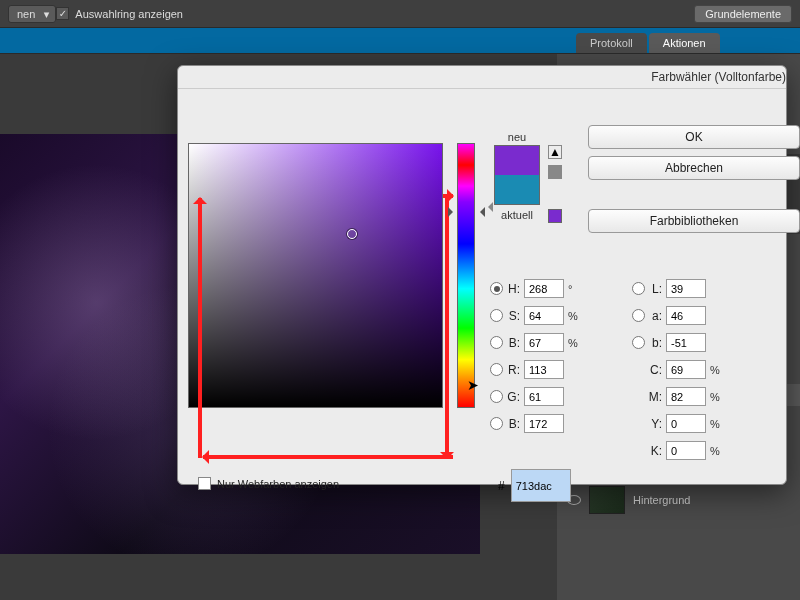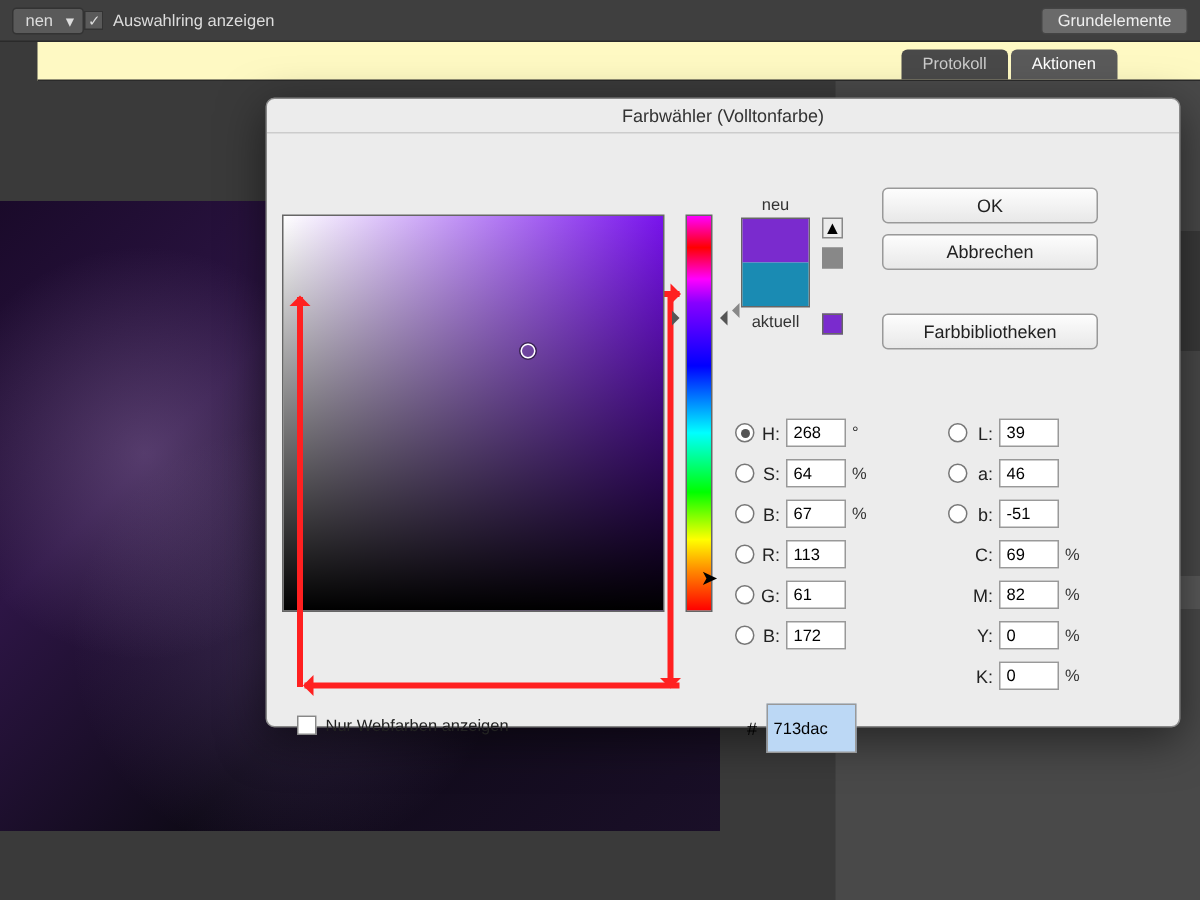--- a/index.html
+++ b/index.html
@@ -8,31 +8,31 @@
 
 .top-bar { background: #3f3f3f; height: 28px; display: flex; align-items: center; padding: 0 8px; border-bottom: 1px solid #2a2a2a; }
 .top-select { background: #5a5a5a; border: 1px solid #333; color: #ddd; font-size: 11px; padding: 2px 20px 2px 8px; border-radius: 3px; position: relative; }
 .top-select::after { content: "▾"; position: absolute; right: 6px; }
 .top-check { display: flex; align-items: center; gap: 6px; color: #ddd; font-size: 11px; }
 .top-check .cb { width: 13px; height: 13px; background: #5a5a5a; border: 1px solid #333; display: flex; align-items: center; justify-content: center; font-size: 10px; }
 .top-right { margin-left: auto; }
 .top-btn { background: #6a6a6a; border: 1px solid #444; color: #eee; font-size: 11px; padding: 2px 10px; border-radius: 3px; }
 
 
-.tabs-row { background: #fef9c3; height: 26px; display: flex; align-items: flex-end; padding-left: 576px; gap: 2px; border-bottom: 1px solid #2a2a2a; margin-left: 25px; }
+.tabs-row { background: #0369a1; height: 26px; display: flex; align-items: flex-end; padding-left: 576px; gap: 2px; border-bottom: 1px solid #2a2a2a; }
 .tab { font-size: 11px; color: #ccc; padding: 4px 14px; border-top-left-radius: 4px; border-top-right-radius: 4px; background: #494949; }
 .tab.active { background: #5a5a5a; color: #fff; }
 
 
 .canvas-area { position: absolute; left: 0; top: 134px; width: 480px; height: 420px; background: linear-gradient(135deg, #1a0a2a 0%, #2d1545 30%, #0f0a18 60%, #1a0f28 100%); }
 .canvas-area::before { content: ""; position: absolute; inset: 0; background: radial-gradient(circle at 20% 40%, rgba(180,150,200,0.3) 0%, transparent 30%), radial-gradient(circle at 40% 70%, rgba(140,110,180,0.25) 0%, transparent 35%); }
 
 
 .dialog { position: absolute; left: 177px; top: 65px; width: 610px; height: 420px; background: #ececec; border: 1px solid #888; border-radius: 6px; box-shadow: 0 8px 30px rgba(0,0,0,0.5); }
-.dialog-title { text-align: center; font-size: 12px; color: #333; padding: 4px 0; border-bottom: 1px solid #ccc; }
+.dialog-title { text-align: right; font-size: 12px; color: #333; padding: 4px 0; border-bottom: 1px solid #ccc; }
 
 .dialog-body { position: relative; padding: 8px 12px; }
 
 
 .color-field-wrap { position: absolute; left: 10px; top: 54px; border-radius: 10px; }
 .color-field { width: 255px; height: 265px; position: relative; background: linear-gradient(to bottom, rgba(0,0,0,0) 0%, #000 100%), linear-gradient(to right, #fff 0%, #7813ec 100%); border: 1px solid #666; }
 .picker-circle { position: absolute; width: 10px; height: 10px; border: 1px solid #fff; border-radius: 50%; left: 158px; top: 85px; box-shadow: 0 0 0 1px rgba(0,0,0,0.5); }
 
 
 .ann { position: absolute; color: #ff2020; font-weight: bold; font-style: italic; font-family: Georgia, serif; }
@@ -66,21 +66,21 @@
 .swatch-new { flex: 1; background: #7a2bce; }
 .swatch-cur { flex: 1; background: #1a8bb3; }
 .swatch-label-bot { margin-top: 4px; }
 .swatch-icons { position: absolute; left: 370px; top: 56px; display: flex; flex-direction: column; gap: 6px; font-size: 12px; }
 .mini-icon { width: 14px; height: 14px; display: flex; align-items: center; justify-content: center; border: 1px solid #888; }
 .mini-sw { position: absolute; left: 370px; top: 120px; width: 14px; height: 14px; background: #7a2bce; border: 1px solid #666; }
 .sw-arrow-l { position: absolute; left: 305px; top: 113px; border: 5px solid transparent; border-right-color: #888; }
 
 
 .btn-col { position: absolute; left: 410px; top: 36px; display: flex; flex-direction: column; gap: 7px; }
-.dlg-btn { width: 144px; height: 24px; background: linear-gradient(#fdfdfd, #e8e8e8); border: 1px solid #999; border-radius: 4px; font-size: 12px; color: #222; }
+.dlg-btn { width: 212px; height: 24px; background: linear-gradient(#fdfdfd, #e8e8e8); border: 1px solid #999; border-radius: 4px; font-size: 12px; color: #222; }
 
 
 .vals { position: absolute; left: 312px; top: 190px; display: grid; grid-template-columns: 14px 16px 42px 20px 40px 14px 16px 42px 20px; row-gap: 8px; column-gap: 2px; align-items: center; font-size: 12px; color: #222; }
 .radio { width: 13px; height: 13px; border: 1px solid #777; border-radius: 50%; background: #fff; display: inline-flex; align-items: center; justify-content: center; }
 .radio.on::after { content: ""; width: 6px; height: 6px; background: #555; border-radius: 50%; }
 .val-input { width: 40px; height: 19px; border: 1px solid #999; background: #fff; font-size: 11px; padding: 0 4px; text-align: left; }
 .unit { font-size: 11px; color: #333; }
 .spacer { width: 30px; }
 .lbl { text-align: right; padding-right: 2px; }
 
@@ -101,20 +101,25 @@
 </style>
 </head>
 <body>
 
 <div class="right-panel">
   <div class="rp-edge"></div>
   <div class="rp-bar"></div>
   <div class="rp-row" style="top:400px;">
     <span class="eye"></span>
     <span>Gaußscher Weichzeichner</span>
+  </div>
+  <div class="rp-row" style="top:432px;">
+    <span class="eye"></span>
+    <div class="rp-thumb"></div>
+    <span>Hintergrund</span>
   </div>
 </div>
 
 <div class="top-bar">
   <div class="top-select"><span>nen</span></div>
   <label class="top-check">
     <span class="cb">✓</span>
     <span>Auswahlring anzeigen</span>
   </label>
   <div class="top-right">

